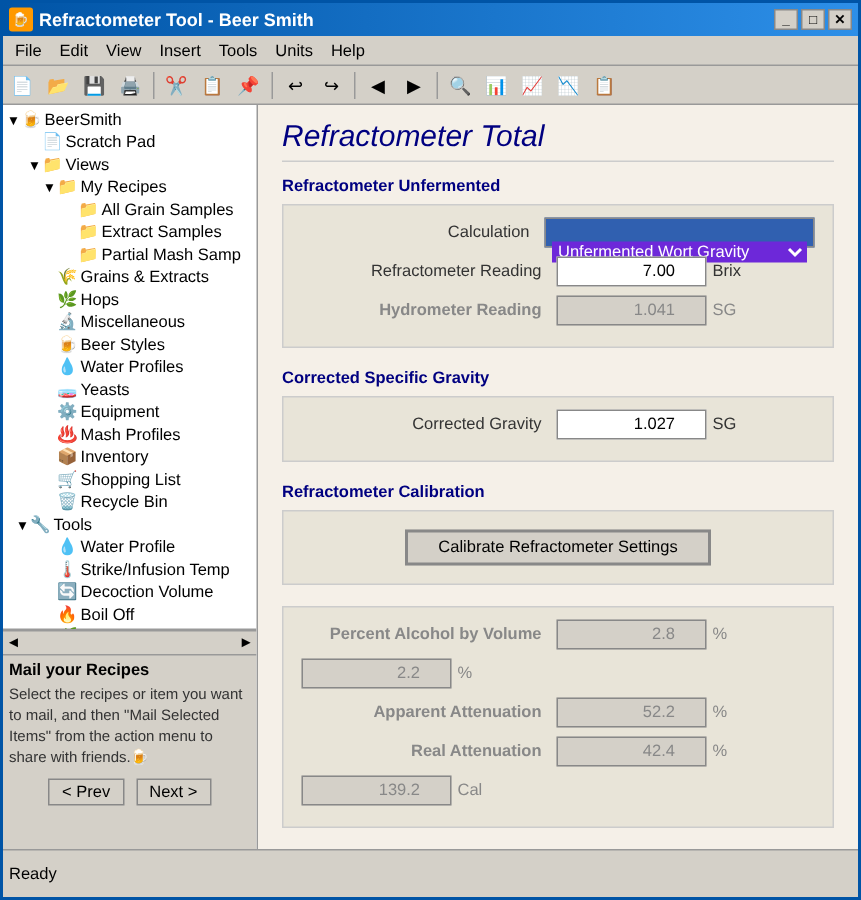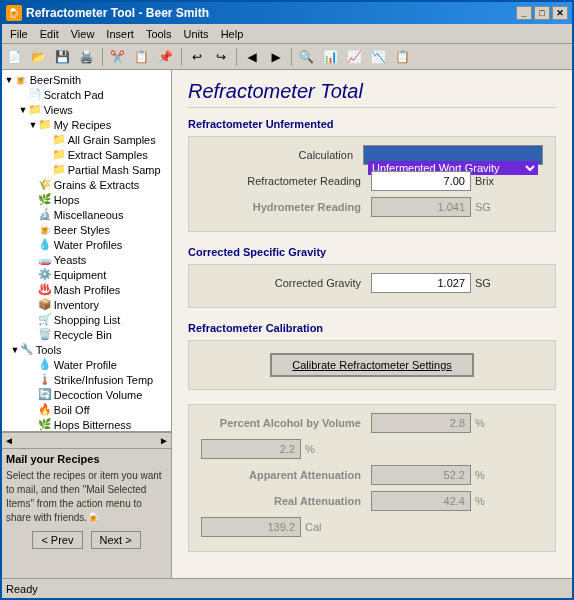--- a/index.html
+++ b/index.html
@@ -50,34 +50,34 @@
 
     
     .section { margin-bottom: 14px; }
     .section-title { color: #000080; font-size: 11px; font-weight: bold; margin-bottom: 6px; }
     .section-content { background: #e8e4d8; border: 1px solid #ccc; padding: 8px 12px; }
 
     
     .form-row { display: flex; align-items: center; margin-bottom: 6px; }
     .form-label { width: 170px; text-align: right; padding-right: 10px; font-size: 11px; color: #333; }
     .form-label.disabled { color: #888; font-weight: bold; }
-    .form-input { width: 100px; height: 20px; border: 1px solid #888; background: white; padding: 0 5px; font-size: 11px; text-align: right; }
+    .form-input { width: 100px; height: 20px; border: 1px solid #888; background: white; padding: 0 20px; font-size: 11px; text-align: right; }
     .form-input.disabled { background: #d4d0c8; color: #888; }
     .form-unit { margin-left: 4px; font-size: 11px; color: #333; }
     .form-unit.disabled { color: #888; }
 
     
     .form-select { width: 180px; height: 20px; border: 1px solid #888; background: #3060b0; color: white; padding: 0 4px; font-size: 11px; cursor: pointer; display: flex; align-items: center; justify-content: space-between; }
     .form-select select { background: #6d28d9; color: white; border: none; font-size: 11px; width: 100%; cursor: pointer; outline: none; margin-top: 25px; }
 
     
-    .calibrate-btn { display: block; margin: 4px auto; padding: 4px 20px; background: #d4d0c8; border: 2px solid #888; cursor: pointer; font-size: 11px; text-decoration: underline; }
-
-    
-    .status-bar { height: 20px; background: #d4d0c8; border-top: 1px solid #999; display: flex; align-items: center; padding: 0 4px; font-size: 11px; }
+    .calibrate-btn { display: block; margin: 4px auto; padding: 4px 20px; background: #d4d0c8; border: 2px solid #888; cursor: pointer; font-size: 11px; }
+
+    
+    .status-bar { height: 32px; background: #d4d0c8; border-top: 1px solid #999; display: flex; align-items: center; padding: 0 4px; font-size: 11px; }
 
     
     ::-webkit-scrollbar { width: 16px; }
     ::-webkit-scrollbar-track { background: #d4d0c8; }
     ::-webkit-scrollbar-thumb { background: #b0aca4; border: 1px solid #888; }
   </style>
 </head>
 <body>
 
 <div class="window">

